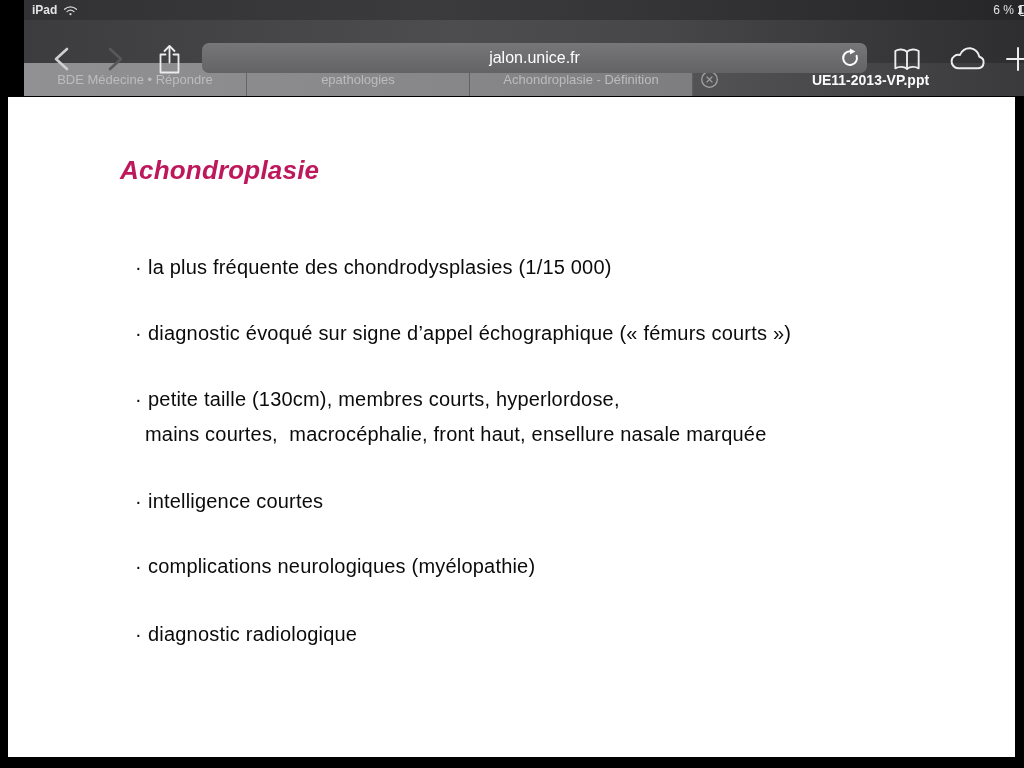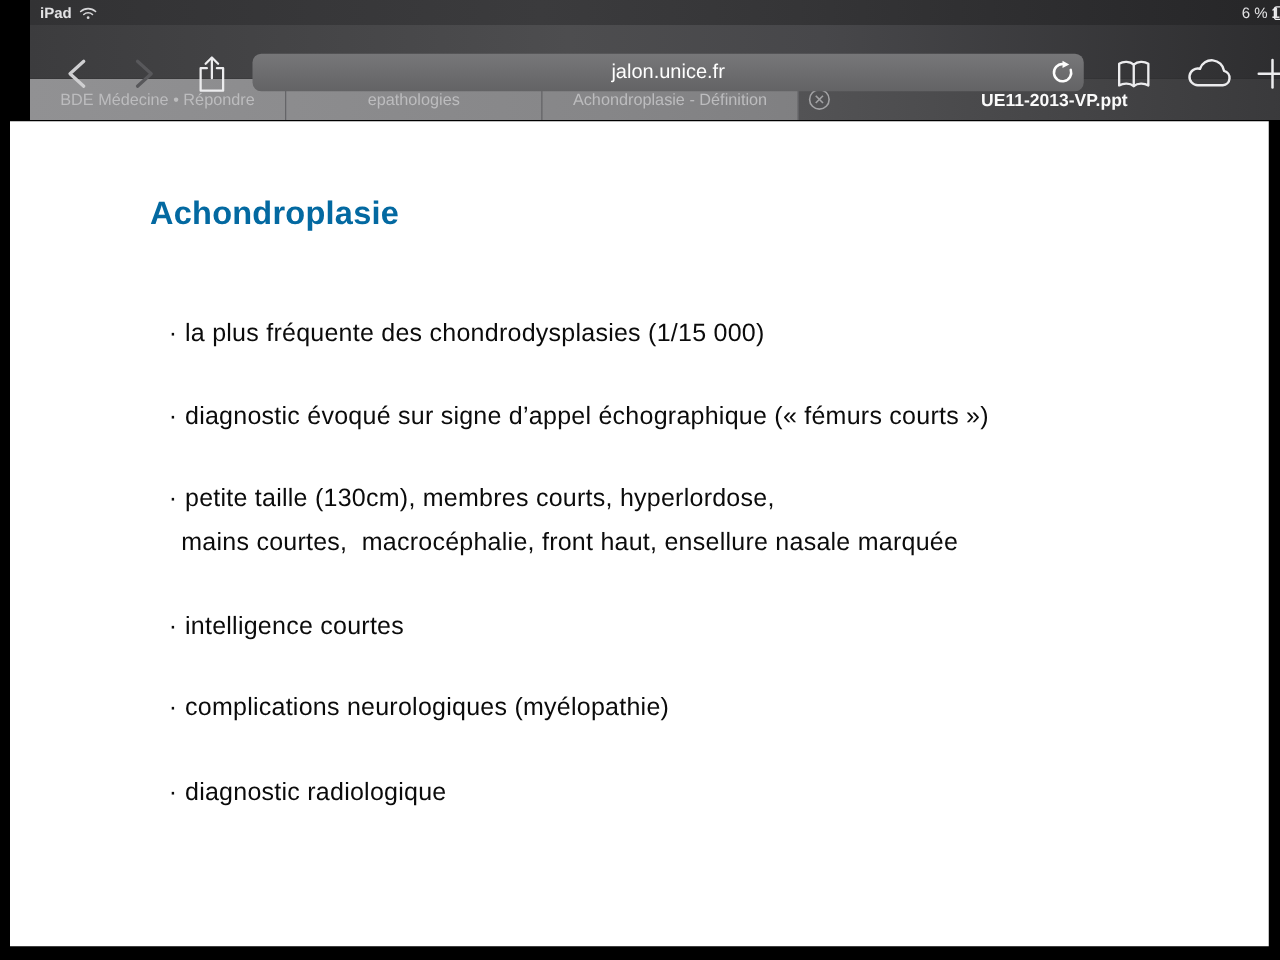--- a/index.html
+++ b/index.html
@@ -29,21 +29,21 @@
   .icon-cloud   { left:922px; top:26px; width:44px; height:26px; color:#ececee; }
   .icon-plus    { left:980px; top:25px; width:28px; height:28px; color:#ececee; }
 
   .url-field { position:absolute; left:178px; top:23px; width:665px; height:30px;
     background:linear-gradient(#777779,#636365); border-radius:7px; }
   .url-text { width:100%; height:30px; text-align:center; line-height:30px; color:#fefefe; font-size:16px; }
   .icon-refresh { position:absolute; right:7px; top:5px; width:20px; height:20px; color:#fdfdfd; }
 
   .tab-bar { display:flex; height:33px;
     background:linear-gradient(to right,#919193,#868688 45%,#6e6e70); }
-  .tab { width:205px; display:flex; align-items:center; justify-content:center;
+  .tab { width:223px; display:flex; align-items:center; justify-content:center;
     border-right:1px solid rgba(70,70,72,.55); color:#bcbcbe; font-size:13px; overflow:hidden; white-space:nowrap; }
   .tab.active { flex:1; border-right:none; color:#fafafa; font-weight:700; font-size:14px;
     background:linear-gradient(to right,#535355,#38383a); justify-content:flex-start; }
   .tab-close { margin-left:7px; width:19px; height:19px; flex:0 0 auto; color:#a2a2a4; display:flex; align-items:center; }
   .tab.active .tab-label { flex:1; text-align:center; padding-right:26px; }
 
   
   .content { position:absolute; top:96px; left:0; width:1024px; height:672px; background:#000; }
   .slide { position:absolute; left:8px; top:1px; width:1007px; height:660px; background:#fff; }
   .slide-title { position:absolute; left:112px; top:58px; font-size:26px; font-weight:700; letter-spacing:.2px; }
@@ -155,21 +155,21 @@
             <path d="M6.6 6.6 L12.4 12.4 M12.4 6.6 L6.6 12.4"></path>
           </svg>
         </span>
         <span class="tab-label">UE11-2013-VP.ppt</span>
       </div>
     </div>
   </div>
 
   <div class="content">
     <div class="slide">
-      <div class="slide-title" style="color: #0369a1;">Achondroplasie</div>
+      <div class="slide-title" style="color: #be185d; font-style: italic;">Achondroplasie</div>
 
       <div class="line l1">
         <span class="dot">·</span>
         <span class="txt">la plus fréquente des chondrodysplasies (1/15 000)</span>
       </div>
       <div class="line l2">
         <span class="dot">·</span>
         <span class="txt">diagnostic évoqué sur signe d’appel échographique (« fémurs courts »)</span>
       </div>
       <div class="line l3">

